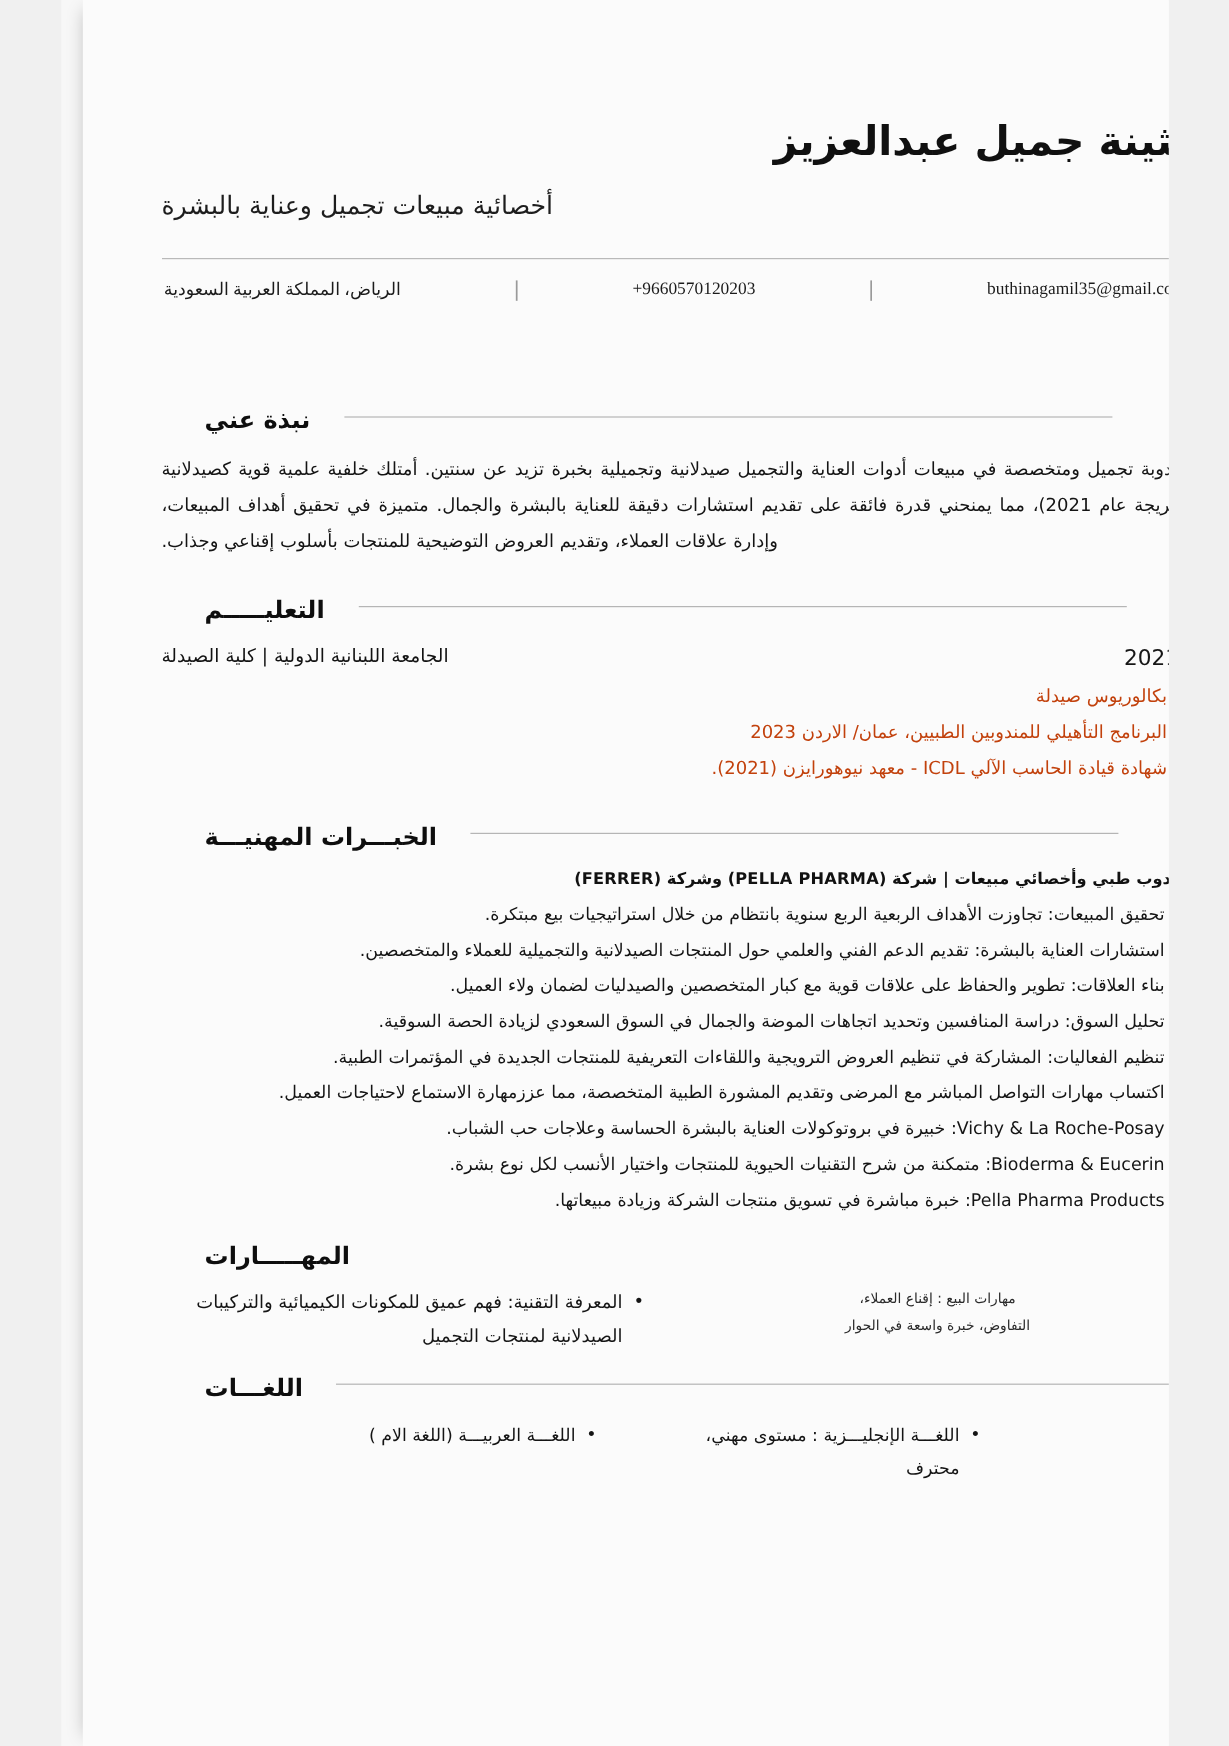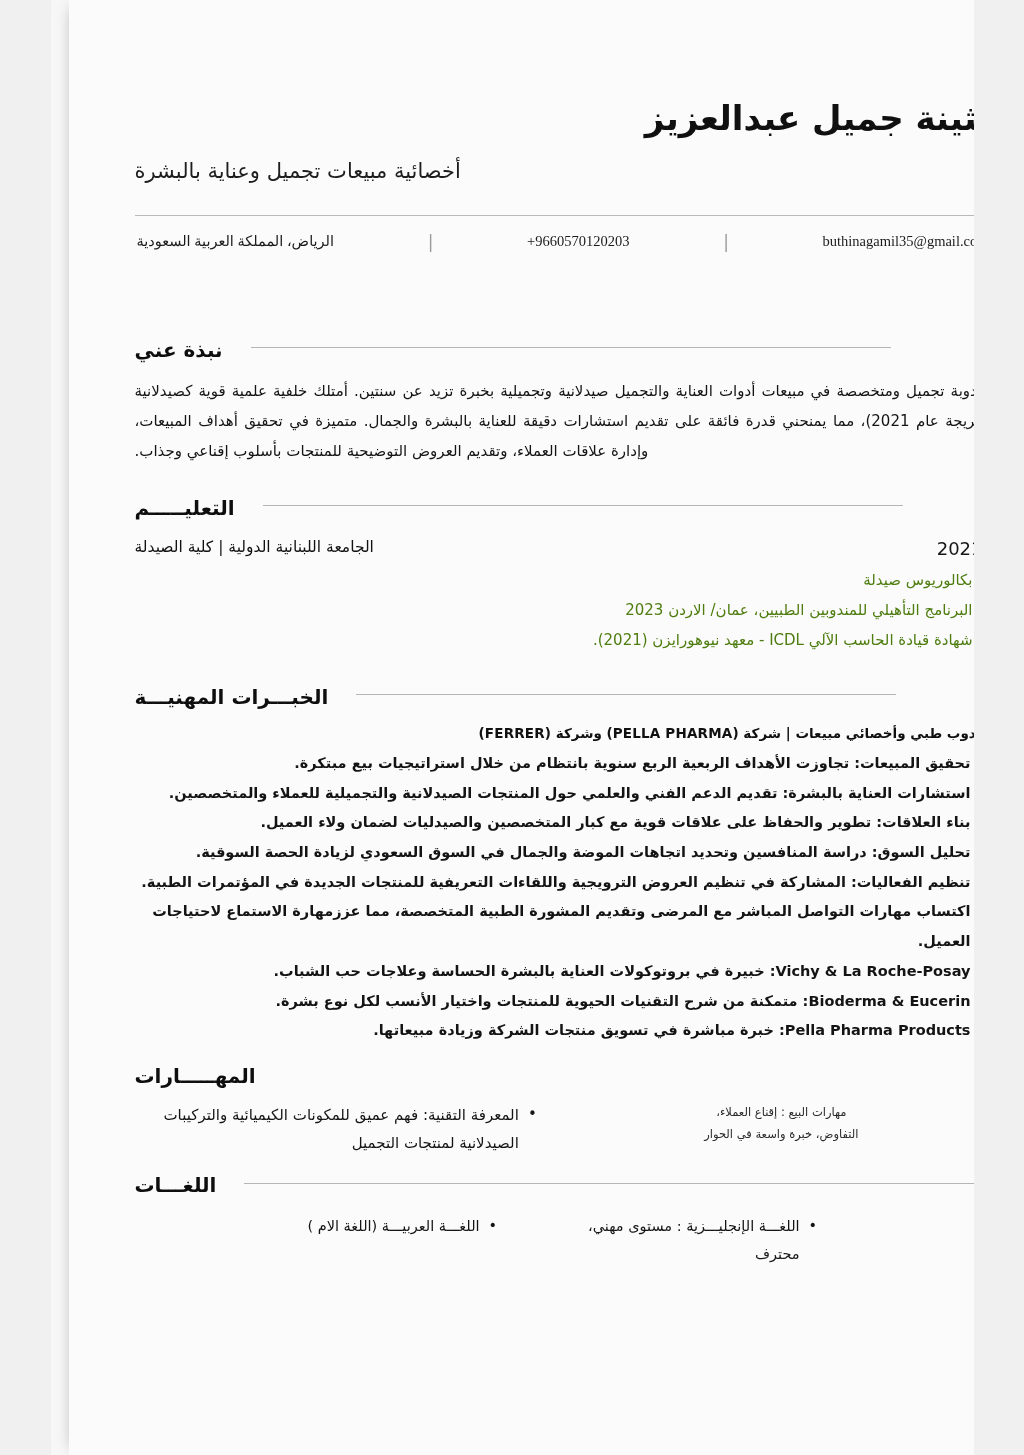--- a/index.html
+++ b/index.html
@@ -63,20 +63,21 @@
   .contact .phone { direction: ltr; }
 
   
   .section { margin-top: 0; }
   .sec-head {
     display: flex;
     flex-direction: row-reverse;
     align-items: center;
     gap: 28px;
     margin-top: 30px;
+    margin-left: 36px;
   }
   .sec-title {
     font-size: 20px;
     font-weight: bold;
     color: #0e0e0e;
     white-space: nowrap;
   }
   .sec-line {
     flex: 1 1 auto;
     border-top: 1px solid #b5b5b5;
@@ -118,21 +119,21 @@
     list-style: none;
     margin: 6px 0 0 0;
     padding: 0;
   }
   ul.bul > li {
     position: relative;
     padding-left: 0;
     padding-right: 18px;
     font-size: 15px;
     line-height: 2.0;
-    color: #4d7c0f;
+    color: #c2410c;
     text-align: right;
   }
   ul.bul > li::before {
     content: "•";
     position: absolute;
     right: 0;
     top: -1px;
     font-size: 16px;
     color: #141414;
   }
@@ -150,21 +151,20 @@
     list-style: none;
     margin: 8px 0 0 0;
     padding: 0;
   }
   ul.exp > li {
     position: relative;
     padding-right: 20px;
     font-size: 14.5px;
     line-height: 2.05;
     color: #141414;
-    font-weight: bold;
   }
   ul.exp > li::before {
     content: "•";
     position: absolute;
     right: 2px;
     top: -1px;
     font-size: 16px;
   }
 
   

